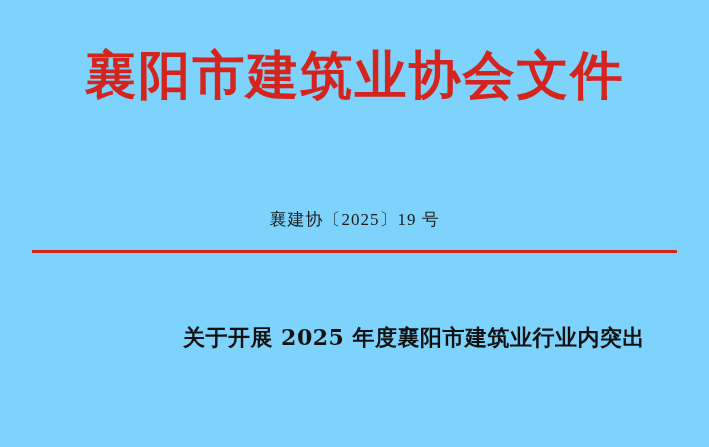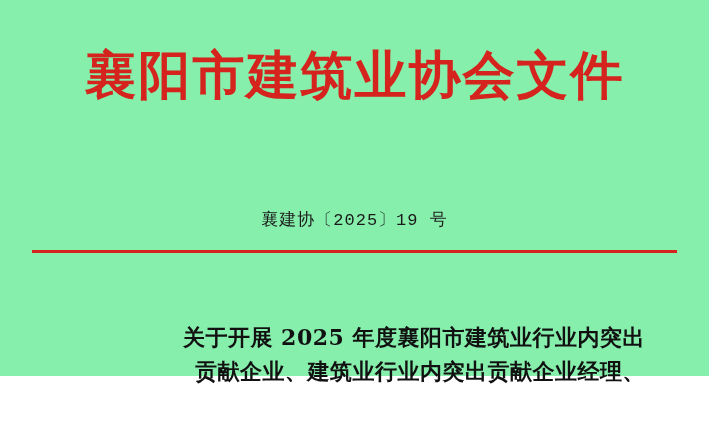--- a/index.html
+++ b/index.html
@@ -9,22 +9,22 @@
   body {
     width: 709px;
     height: 447px;
     background: #ffffff;
     font-family: "Liberation Serif", "DejaVu Serif", serif;
     overflow: hidden;
   }
   .page {
     position: relative;
     width: 709px;
-    height: 376px;
-    background: #86efac;
+    height: 447px;
+    background: #7dd3fc;
     box-sizing: border-box;
   }
   .masthead {
     position: absolute;
     top: 44px;
     left: 0;
     width: 709px;
     text-align: center;
     color: #d5231d;
     font-family: "DejaVu Serif", "Liberation Serif", serif;
@@ -34,21 +34,21 @@
     line-height: 1.2;
     white-space: nowrap;
   }
   .doc-number {
     position: absolute;
     top: 208px;
     left: 0;
     width: 709px;
     text-align: center;
     color: #1a1a1a;
-    font-family: Liberation Mono, monospace;
+    font-family: Liberation Serif, serif;
     font-size: 17px;
     letter-spacing: 1px;
   }
   .red-rule {
     position: absolute;
     top: 250px;
     left: 32px;
     width: 645px;
     height: 3px;
     background: #d5231d;
@@ -77,16 +77,15 @@
 <div class="page">
 
   <div class="masthead">襄阳市建筑业协会文件</div>
 
   <div class="doc-number">襄建协〔2025〕19 号</div>
 
   <div class="red-rule"></div>
 
   <div class="title-block">
     <span class="title-line">关于开展 2025 年度襄阳市建筑业行业内突出</span>
-    <span class="title-line">贡献企业、建筑业行业内突出贡献企业经理、</span>
   </div>
 
 </div>
 
 </body></html>

